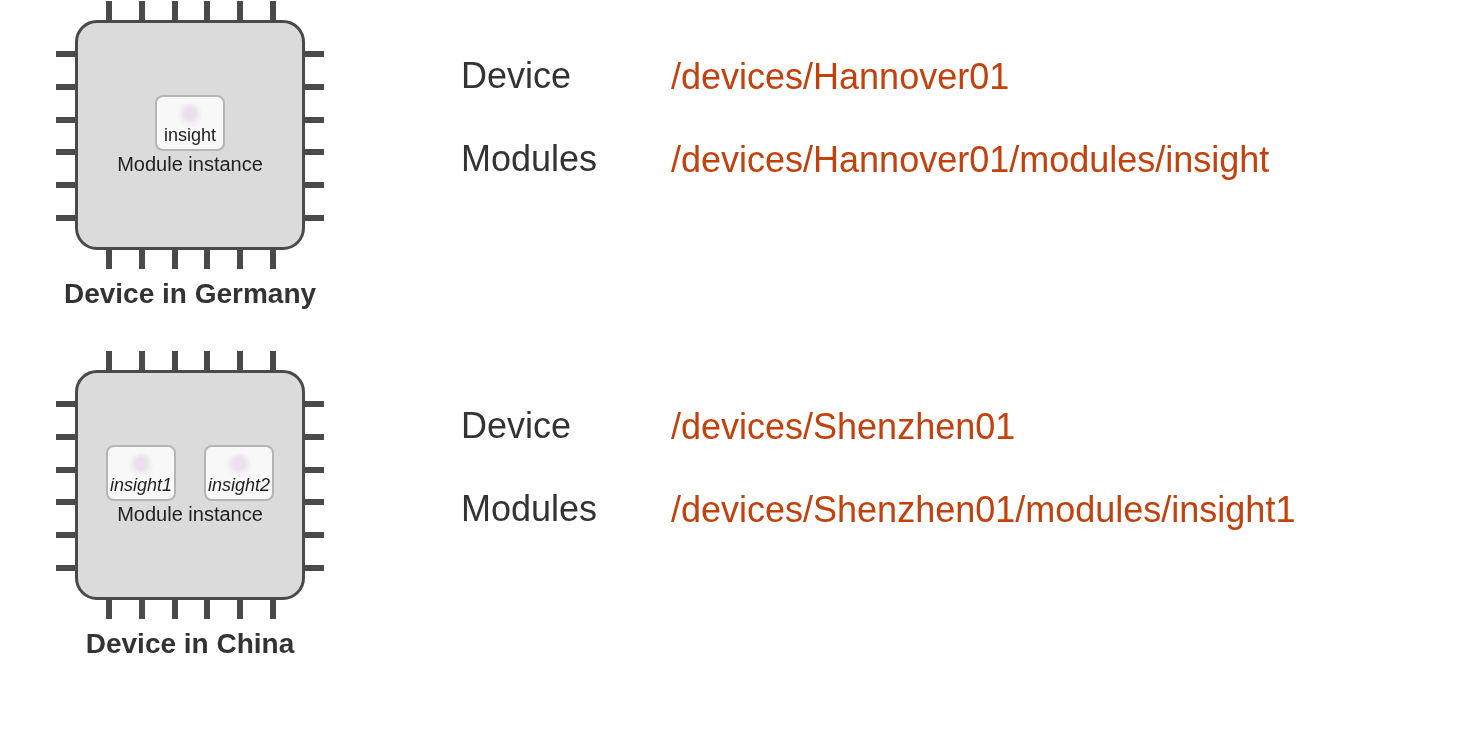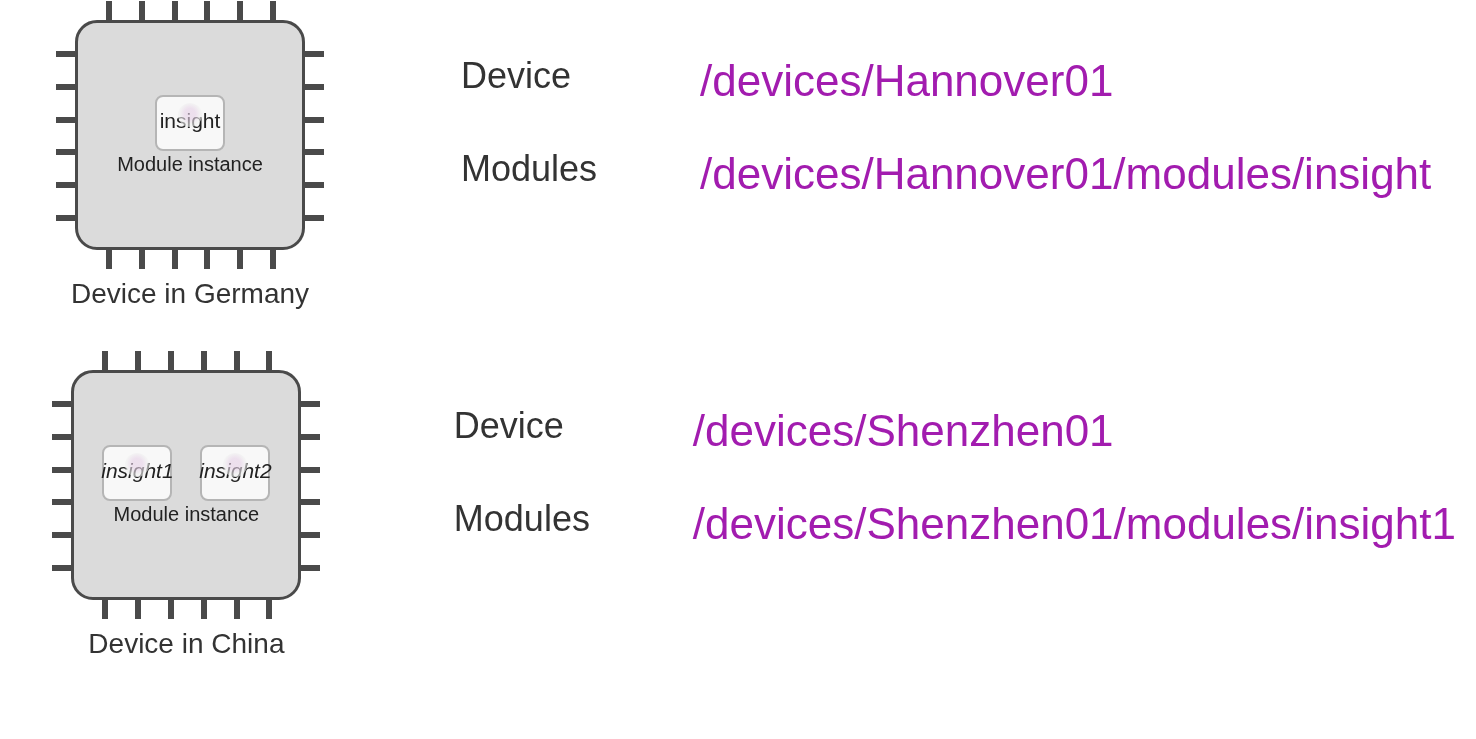--- a/index.html
+++ b/index.html
@@ -69,23 +69,23 @@
     .module-box {
       width: 70px;
       height: 56px;
       background: #f8f8f8;
       border: 2px solid #b5b5b5;
       border-radius: 8px;
       display: flex;
       flex-direction: column;
       align-items: center;
       justify-content: flex-end;
-      font-size: 21px;
+      font-size: 18px;
       color: #222;
-      padding-bottom: 16px;
+      padding-bottom: 3px;
       position: relative;
     }
     .bulb-icon {
       width: 24px;
       height: 24px;
       margin-bottom: 2px;
       border-radius: 50%;
       background: radial-gradient(circle at 50% 45%, #e5cfe6 30%, #f0f0f0 60%);
       opacity: 0.6;
       position: absolute;
@@ -98,44 +98,43 @@
     }
     .module-caption {
       font-size: 20px;
       color: #222;
       margin-top: 2px;
     }
     .chip-caption {
       font-size: 28px;
       color: #333;
       margin-top: 28px;
-      font-weight: 400;
+      font-weight: 700;
     }
     .info-column {
       flex: 1;
       padding-left: 60px;
       padding-top: 35px;
       font-weight: 300;
     }
     .info-row {
       display: flex;
       align-items: flex-start;
       margin-bottom: 40px;
     }
     .info-label {
       width: 210px;
       font-size: 36px;
       color: #333;
       margin-left: 41px;
     }
     .info-value {
-      font-size: 44px;
-      color: #a21caf;
+      font-size: 36px;
+      color: #c2410c;
       line-height: 1.2;
-      margin-left: 29px;
     }
     .chip-inner-content {
       display: flex;
       flex-direction: column;
       align-items: center;
     }
   </style>
 </head>
 <body>
 

